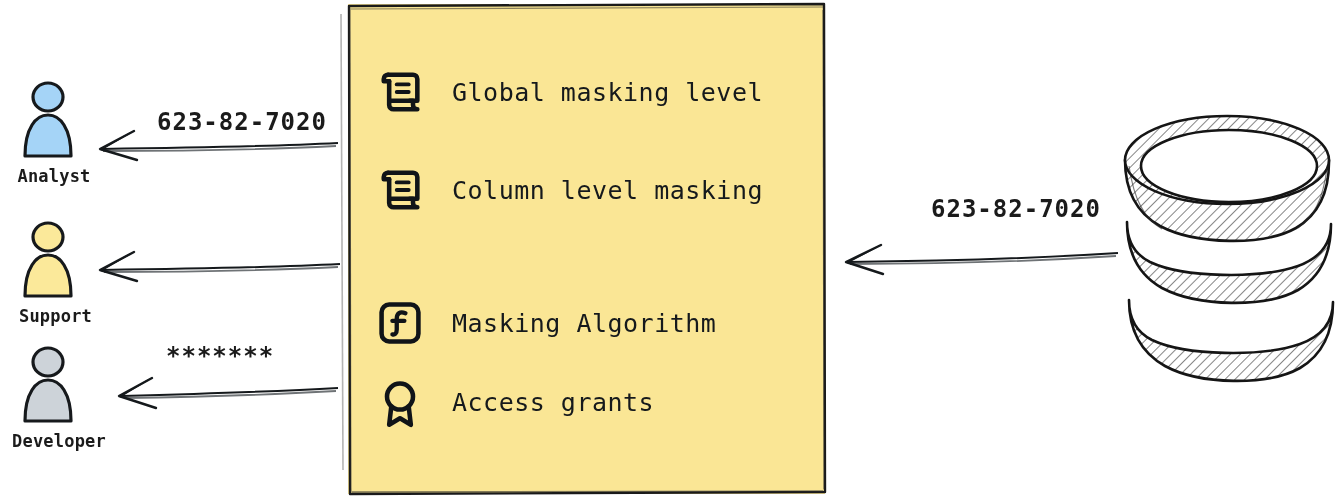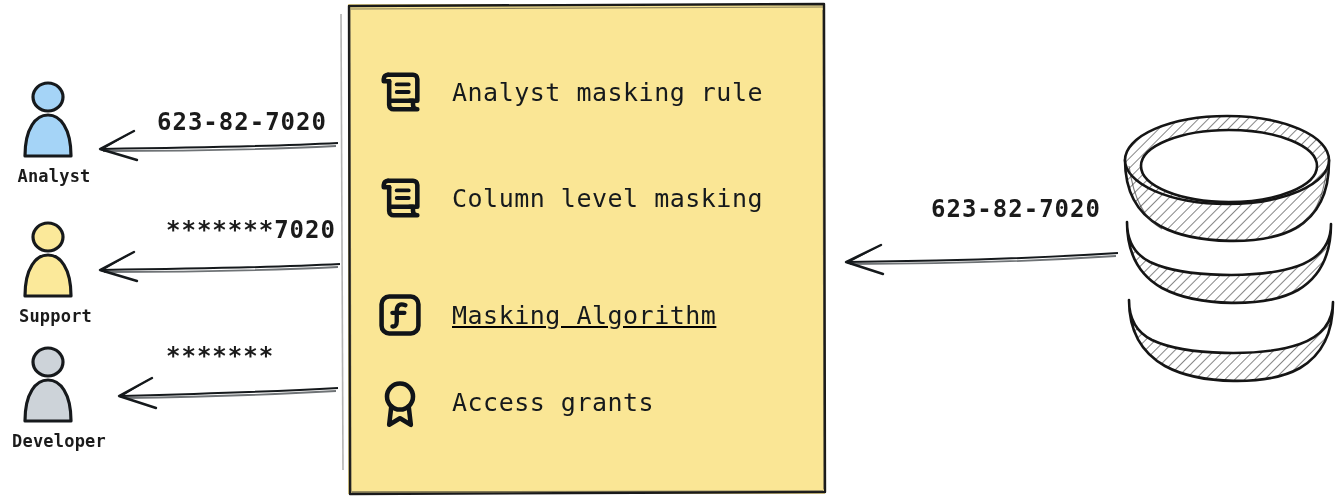--- a/index.html
+++ b/index.html
@@ -62,35 +62,35 @@
     <div id="panel-items">
 
       <div class="panel-row" style="top:62px;">
         <svg class="icon" viewBox="0 0 48 48">
           <path d="M13 8 h23 a4 4 0 0 1 4 4 v20 h-7" fill="none" stroke="#101418" stroke-width="4.2" stroke-linecap="round" stroke-linejoin="round"></path>
           <path d="M13 8 a4 4 0 0 0 -4 4 v2 h5" fill="none" stroke="#101418" stroke-width="4.2" stroke-linecap="round" stroke-linejoin="round"></path>
           <path d="M14 14 v22 a4 4 0 0 0 4 4 h22 a4 4 0 0 1 -4 -4 v-4 h-22" fill="none" stroke="#101418" stroke-width="4.2" stroke-linecap="round" stroke-linejoin="round"></path>
           <path d="M21 17 h11" stroke="#101418" stroke-width="3.6" stroke-linecap="round"></path>
           <path d="M21 24 h11" stroke="#101418" stroke-width="3.6" stroke-linecap="round"></path>
         </svg>
-        <span class="label">Analyst masking rule</span>
+        <span class="label">Global masking level</span>
       </div>
 
-      <div class="panel-row" style="top:168px;text-align:right;">
+      <div class="panel-row" style="top:160px;text-align:right;">
         <svg class="icon" viewBox="0 0 48 48">
           <path d="M13 8 h23 a4 4 0 0 1 4 4 v20 h-7" fill="none" stroke="#101418" stroke-width="4.2" stroke-linecap="round" stroke-linejoin="round"></path>
           <path d="M13 8 a4 4 0 0 0 -4 4 v2 h5" fill="none" stroke="#101418" stroke-width="4.2" stroke-linecap="round" stroke-linejoin="round"></path>
           <path d="M14 14 v22 a4 4 0 0 0 4 4 h22 a4 4 0 0 1 -4 -4 v-4 h-22" fill="none" stroke="#101418" stroke-width="4.2" stroke-linecap="round" stroke-linejoin="round"></path>
           <path d="M21 17 h11" stroke="#101418" stroke-width="3.6" stroke-linecap="round"></path>
           <path d="M21 24 h11" stroke="#101418" stroke-width="3.6" stroke-linecap="round"></path>
         </svg>
         <span class="label">Column level masking</span>
       </div>
 
-      <div class="panel-row" style="top:285px;text-decoration:underline;">
+      <div class="panel-row" style="top:293px;">
         <svg class="icon" viewBox="0 0 48 48">
           <rect x="7" y="7" width="34" height="34" rx="7" fill="none" stroke="#101418" stroke-width="4.2"></rect>
           <path d="M29 15 c-5 -2 -8 0 -8 5 v10 c0 4 -2 5 -4 4.5" fill="none" stroke="#101418" stroke-width="4" stroke-linecap="round"></path>
           <path d="M17 22 h11" fill="none" stroke="#101418" stroke-width="4" stroke-linecap="round"></path>
         </svg>
         <span class="label">Masking Algorithm</span>
       </div>
 
       <div class="panel-row" style="top:372px;">
         <svg class="icon" viewBox="0 0 48 48">
@@ -158,21 +158,20 @@
 
     <g>
       <path d="M1118,253 C1040,258 950,261 848,262" fill="none" stroke="#15191c" stroke-width="2"></path>
       <path d="M1116,256 C1038,261 952,264 850,264" fill="none" stroke="#6f7376" stroke-width="1.8"></path>
       <path d="M881,245 L846,262 L883,274" fill="none" stroke="#15191c" stroke-width="2.4" stroke-linecap="round" stroke-linejoin="round"></path>
       <path d="M877,247 L847,263" fill="none" stroke="#15191c" stroke-width="1.4"></path>
     </g>
   </svg>
 
   <div class="edge-label" style="left:141px;top:108px;">623-82-7020</div>
-  <div class="edge-label" style="left:150px;top:216px;">*******7020</div>
   <div class="edge-label" style="left:150px;top:342px;">*******</div>
   <div class="edge-label" style="left:915px;top:195px;">623-82-7020</div>
 
   <svg class="layer" viewBox="0 0 1340 504">
     <defs>
       <pattern id="hatch" width="7" height="7" patternUnits="userSpaceOnUse" patternTransform="rotate(45)">
         <rect width="7" height="7" fill="#ffffff"></rect>
         <line x1="0" y1="0" x2="0" y2="7" stroke="#5d5d5d" stroke-width="1.5"></line>
       </pattern>
     </defs>

